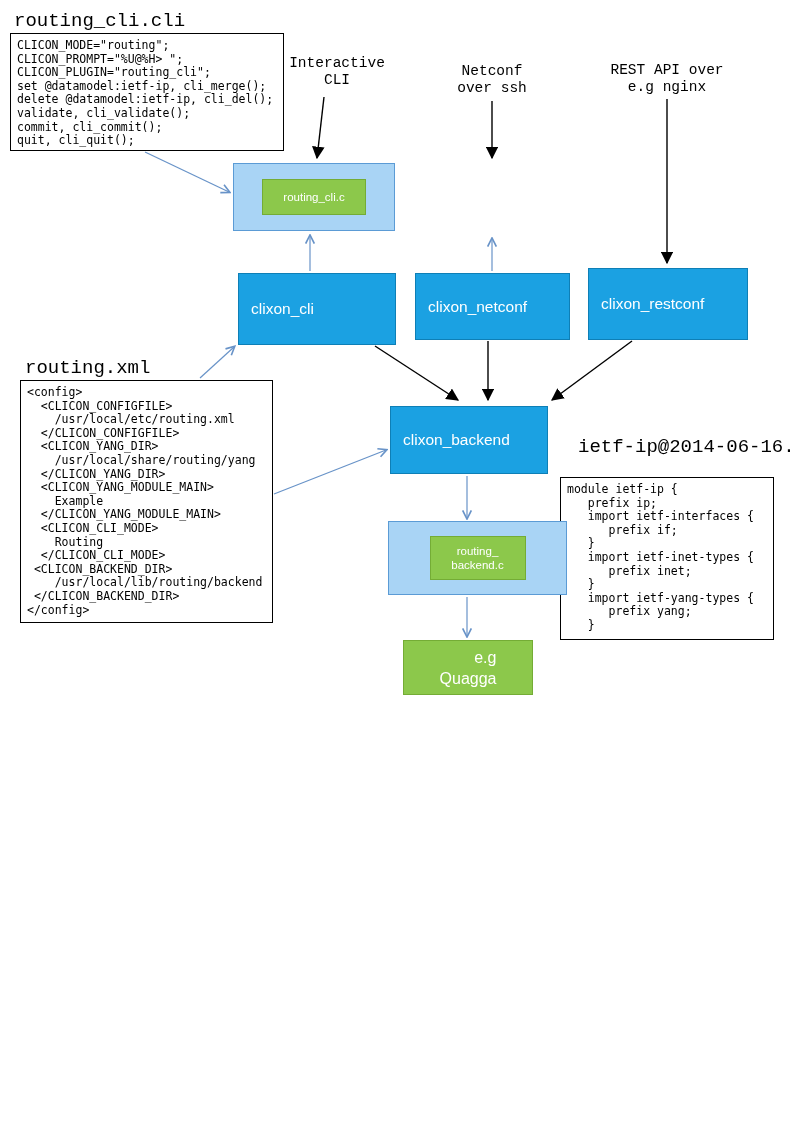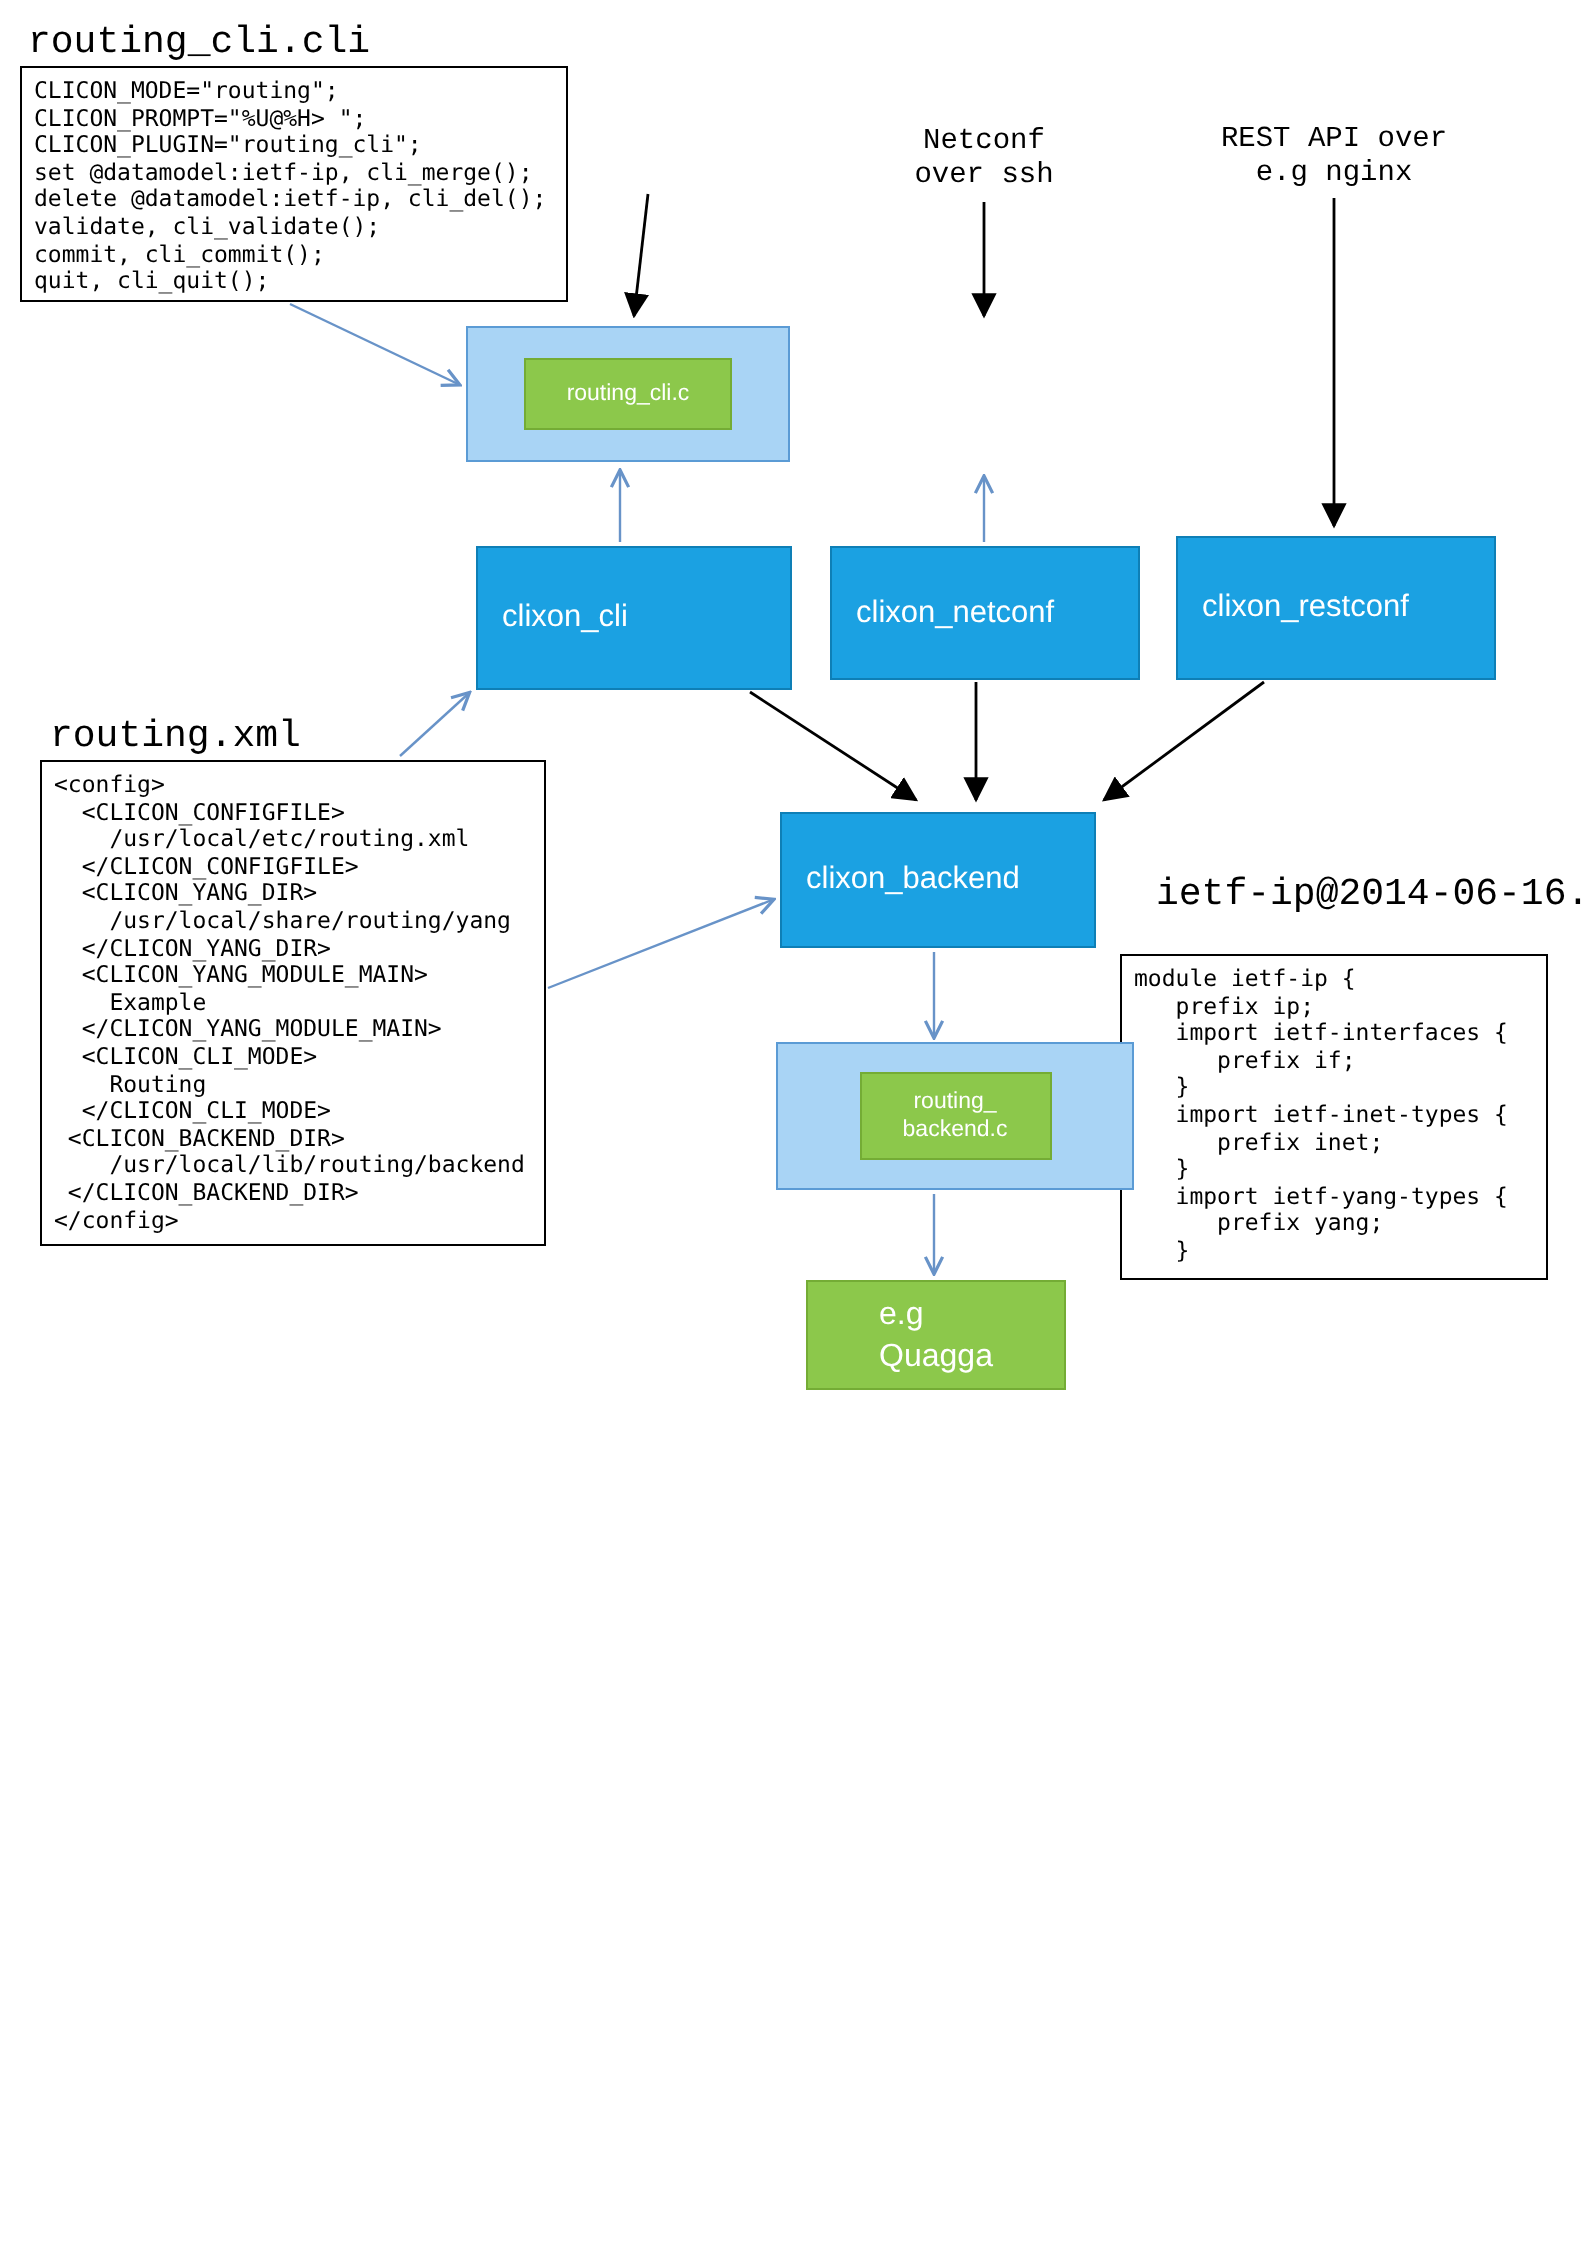--- a/index.html
+++ b/index.html
@@ -30,21 +30,21 @@
     display:flex; align-items:center; justify-content:center;
   }
   .plugin {
     background:var(--plugin-green); border:1px solid var(--plugin-border);
     color:#fff; font-size:11.5px; line-height:14px; text-align:center; white-space:pre-line;
     display:flex; align-items:center; justify-content:center;
     font-family:"Liberation Sans", sans-serif;
   }
   .target {
     position:absolute; background:var(--plugin-green); border:1px solid var(--plugin-border);
-    color:#fff; font-size:16px; line-height:21px; text-align:left; white-space:pre-line;
+    color:#fff; font-size:16px; line-height:21px; text-align:right; white-space:pre-line;
     display:flex; align-items:center; justify-content:center;
     font-family:"Liberation Sans", sans-serif;
   }
   svg.arrows { position:absolute; left:0; top:0; z-index:5; pointer-events:none; }
   .arrow-black { stroke:#000; stroke-width:1.4; fill:none; }
   .arrow-blue  { stroke:var(--arrow-blue); stroke-width:1.2; fill:none; }
   .mk-black    { fill:#000; }
   .mk-blue     { fill:none; stroke:var(--arrow-blue); stroke-width:1.5; }
 </style>
 </head>
@@ -81,20 +81,22 @@
   <div class="filelabel" style="left:14px; top:10px;">routing_cli.cli</div>
   <pre class="codebox" style="left:10px; top:33px; width:274px; height:118px;">CLICON_MODE="routing";
 CLICON_PROMPT="%U@%H&gt; ";
 CLICON_PLUGIN="routing_cli";
 set @datamodel:ietf-ip, cli_merge();
 delete @datamodel:ietf-ip, cli_del();
 validate, cli_validate();
 commit, cli_commit();
 quit, cli_quit();</pre>
 
+  <div class="annotation" style="left:281px; top:55px; width:112px;">Interactive
+CLI</div>
   <div class="annotation" style="left:440px; top:63px; width:104px;">Netconf
 over ssh</div>
   <div class="annotation" style="left:596px; top:62px; width:142px;">REST API over
 e.g nginx</div>
 
   <div class="container-box" style="left:233px; top:163px; width:162px; height:68px;">
     <div class="plugin" style="width:104px; height:36px;">routing_cli.c</div>
   </div>
 
   <div class="process" style="left:415px; top:273px; width:155px; height:67px;">clixon_netconf</div>

